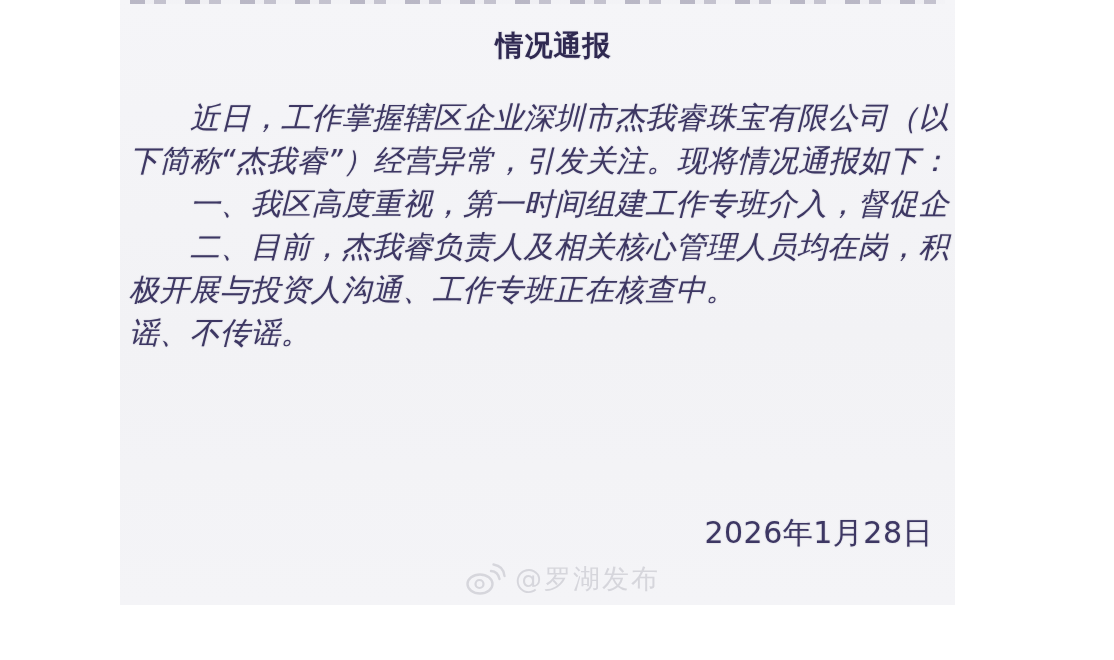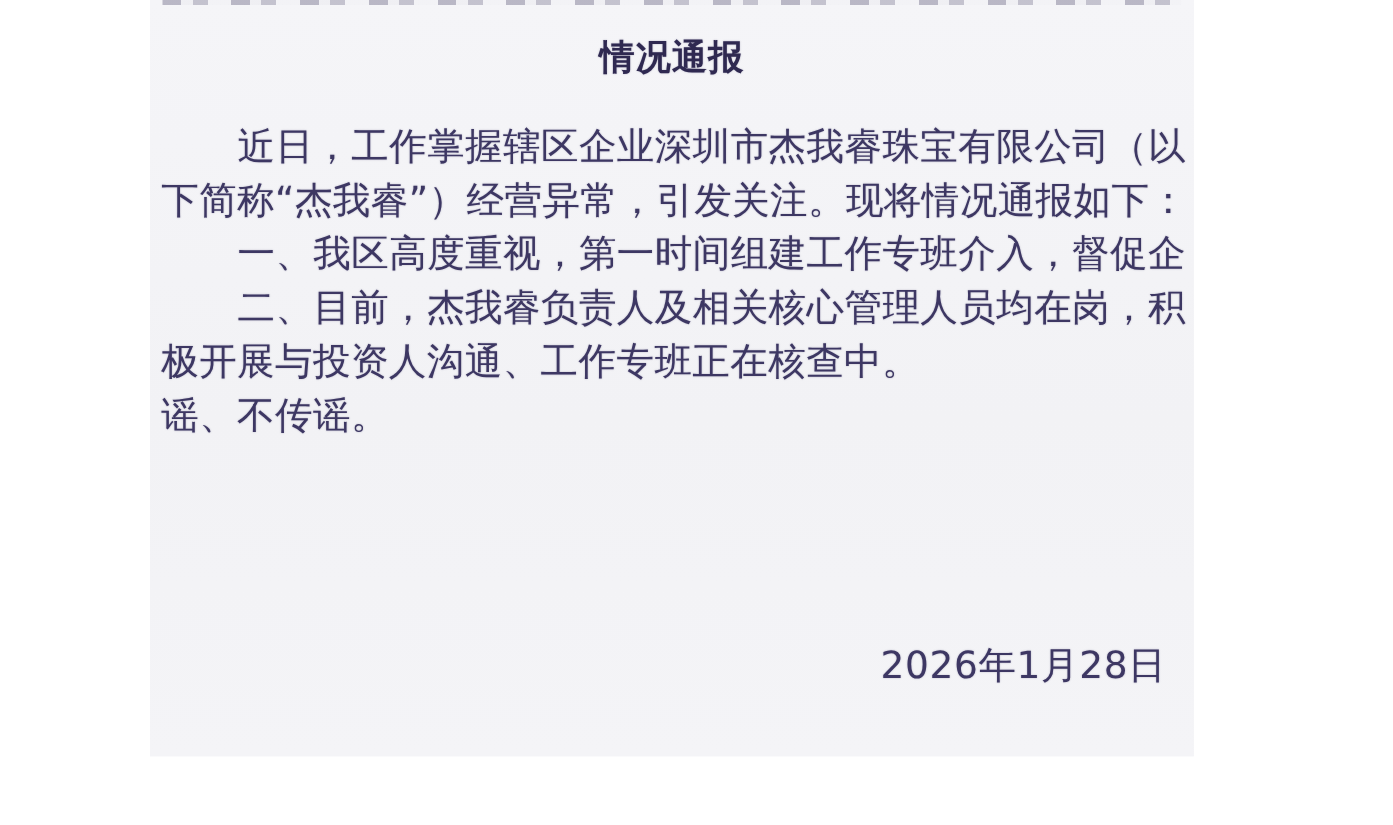--- a/index.html
+++ b/index.html
@@ -29,37 +29,38 @@
   .cutoff{
     position:absolute;
     top:0; left:10px; width:815px; height:4px;
     background:repeating-linear-gradient(90deg,
       rgba(47,41,81,0.55) 0 15px, rgba(47,41,81,0.05) 15px 24px,
       rgba(47,41,81,0.45) 24px 36px, rgba(47,41,81,0.02) 36px 55px);
     opacity:.55;
   }
   .title{
     position:absolute;
-    top:30px; left:0; width:100%;
+    top:30px; left:16px; width:100%;
     text-align:center;
     font-size:28px; line-height:32px;
     font-weight:bold;
     color:var(--title-color);
     letter-spacing:1px;
   }
   .body-text{
     position:absolute;
     top:96px; left:9px; width:824px;
   }
   .line{
     height:43px; line-height:43px;
     font-size:30px;
     letter-spacing:0.35px;
     white-space:nowrap;
     font-weight:500;
+    font-style:italic;
   }
   .line.indent{ padding-left:61px; }
   .sign-block{
     position:absolute;
     top:511px; right:22px;
     text-align:right;
   }
   .sign-line{
     height:44px; line-height:44px;
     font-size:30px;
@@ -97,14 +98,25 @@
     <div class="line indent">一、我区高度重视，第一时间组建工作专班介入，督促企</div>
     <div class="line indent">二、目前，杰我睿负责人及相关核心管理人员均在岗，积</div>
     <div class="line">极开展与投资人沟通、工作专班正在核查中。</div>
     <div class="line">谣、不传谣。</div>
   </div>
 
   <div class="sign-block">
     <div class="sign-line">2026年1月28日</div>
   </div>
 
+  <div class="watermark">
+    <span class="wm-icon">
+      <svg width="42" height="38" viewBox="0 0 42 38" fill="none">
+        <ellipse cx="16" cy="24" rx="12.5" ry="9.5" stroke="#d6d6dc" stroke-width="2.4"></ellipse>
+        <circle cx="15.5" cy="24" r="4" stroke="#d6d6dc" stroke-width="2.2"></circle>
+        <path d="M27 11 q7 0.5 8.5 8" stroke="#d6d6dc" stroke-width="2.4" stroke-linecap="round"></path>
+        <path d="M29.5 4.5 q10 1.5 11 11.5" stroke="#d6d6dc" stroke-width="2.4" stroke-linecap="round"></path>
+      </svg>
+    </span>
+    <span class="wm-text">@罗湖发布</span>
+  </div>
 
 </div>
 
 </body></html>

